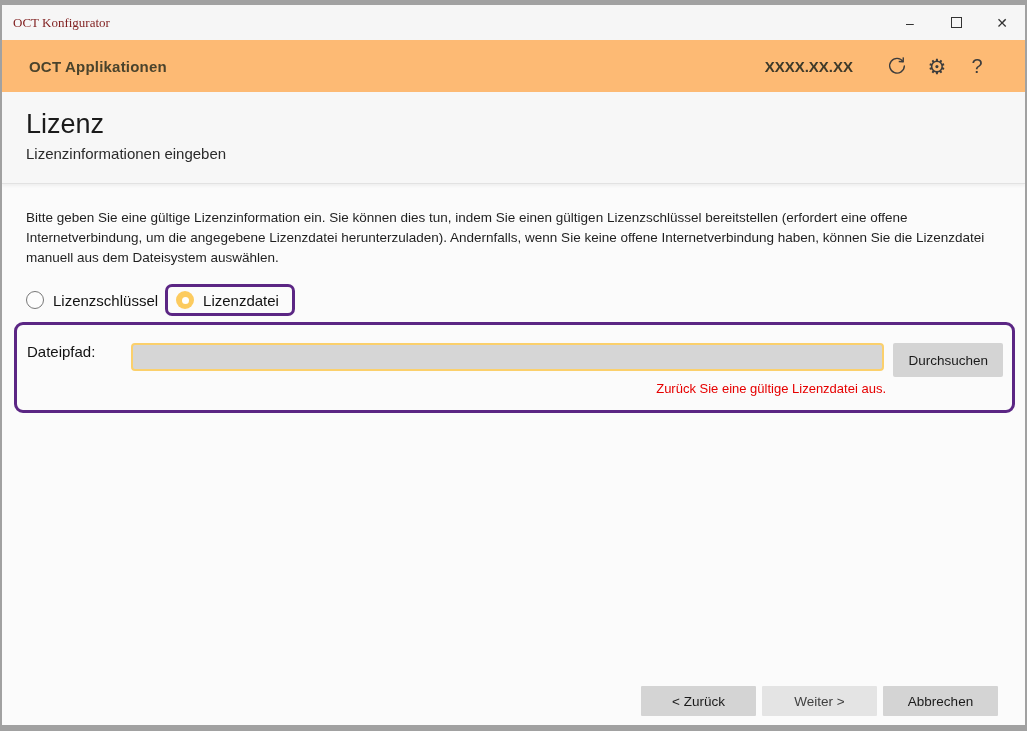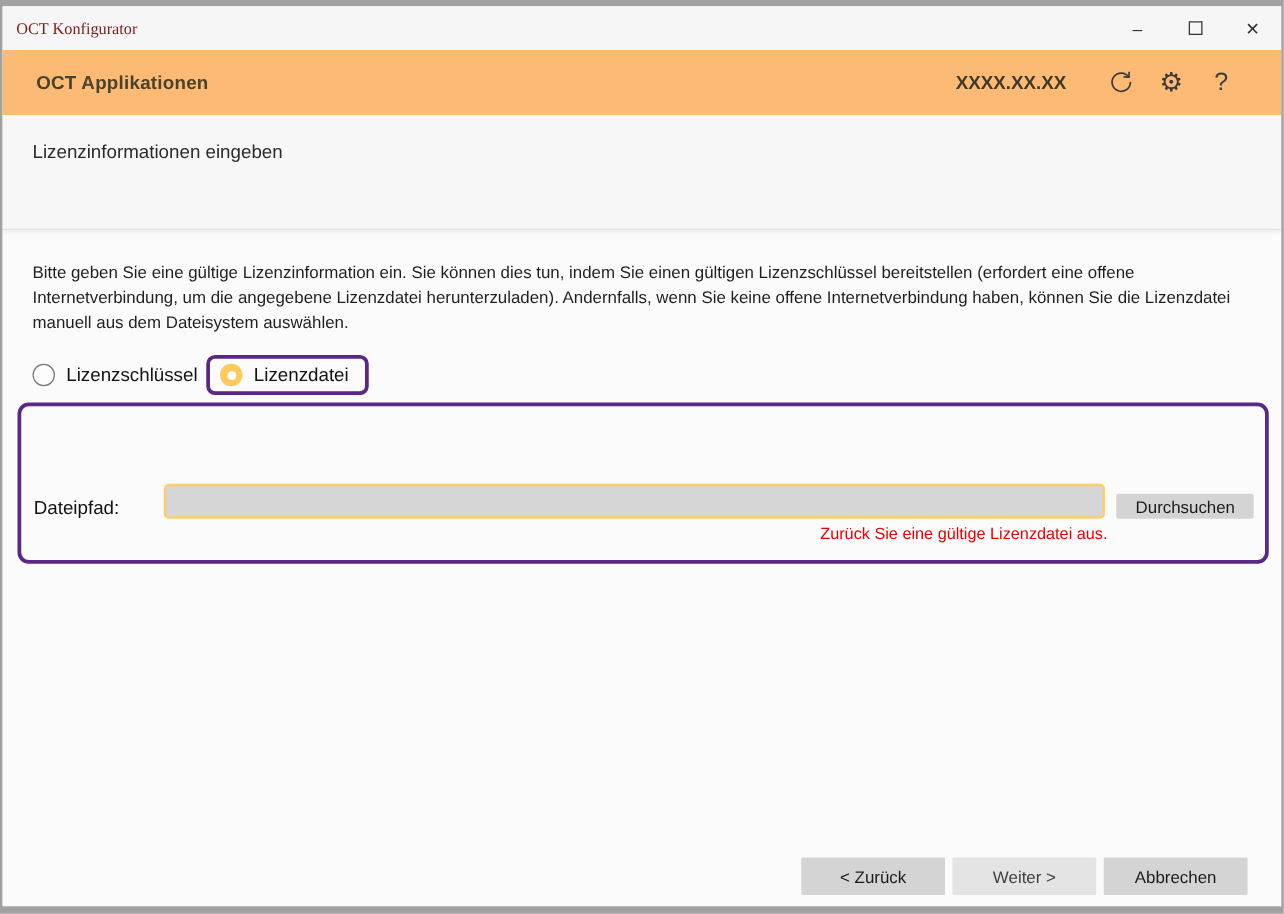--- a/index.html
+++ b/index.html
@@ -37,26 +37,26 @@
   .radio-circle{ width:18px; height:18px; border-radius:50%; flex:0 0 auto; }
   .radio-off{ border:1px solid #787878; background:#fdfdfd; margin-right:9px; }
   .radio-on{ background:#fccb5f; position:relative; margin-right:9px; }
   .radio-on::after{ content:""; position:absolute; width:7px; height:7px; border-radius:50%;
                     background:#fff; left:5.5px; top:5.5px; }
   .radio-highlight{ display:flex; align-items:center; border:3px solid #5b2684; border-radius:7px;
                     padding:4px 13px 4px 8px; margin-left:7px; }
   
   .panel{ margin:6px 10px 0 12px; border:3px solid #5b2684; border-radius:9px;
           padding:18px 9px 14px 10px; }
-  .field-row{ display:flex; align-items:flex-end;margin-top:44px; }
+  .field-row{ display:flex; align-items:flex-start; }
   .field-label{ width:104px; font-size:15px; color:#121212; flex:0 0 auto; }
   .field-input{ flex:1 1 auto; height:28px; border:2px solid #fbd06c; border-radius:4px;
                 background:#d6d6d6; outline:none; padding:0 8px; font-size:14px; color:#333;
                 font-family:"Liberation Sans", sans-serif; }
-  .browse-btn{ margin-left:9px; height:20px; padding:0 15px; background:#d4d4d4; border:none;
+  .browse-btn{ margin-left:9px; height:34px; padding:0 15px; background:#d4d4d4; border:none;
                border-radius:2px; font-size:13.5px; color:#1a1a1a; cursor:pointer;
                font-family:"Liberation Sans", sans-serif; flex:0 0 auto; }
   .error-row{ display:flex; margin-top:4px; }
   .error-spacer{ width:104px; flex:0 0 auto; }
   .error-text{ flex:1 1 auto; margin-right:117px; text-align:right; font-size:13px; color:#e60000; }
   
   .footer{ flex:0 0 auto; display:flex; justify-content:flex-end; gap:6px; padding:0 27px 9px 0; background:#fbfbfb; }
   .nav-btn{ width:115px; height:30px; border:none; border-radius:1px; font-size:13.5px;
             font-family:"Liberation Sans", sans-serif; cursor:pointer; }
   .nav-enabled{ background:#d4d4d4; color:#1a1a1a; }
@@ -91,20 +91,21 @@
           <path d="M18.6 7.2 A8 8 0 1 0 20 12" fill="none" stroke="#3c3c3c" stroke-width="1.5" stroke-linecap="round"></path>
           <path d="M18.9 2.6 L18.7 7.4 L13.9 7.1" fill="none" stroke="#3c3c3c" stroke-width="1.5" stroke-linejoin="round"></path>
         </svg>
       </span>
       <span class="appbar-icon" style="font-size:21px;">⚙</span>
       <span class="appbar-icon" style="font-size:20px; font-weight:normal;">?</span>
     </div>
   </div>
 
   <div class="pagehead">
+    <div class="page-title">Lizenz</div>
     <div class="page-subtitle">Lizenzinformationen eingeben</div>
   </div>
 
   <div class="content">
     <div class="intro">Bitte geben Sie eine gültige Lizenzinformation ein. Sie können dies tun, indem Sie einen gültigen Lizenzschlüssel bereitstellen (erfordert eine offene Internetverbindung, um die angegebene Lizenzdatei herunterzuladen). Andernfalls, wenn Sie keine offene Internetverbindung haben, können Sie die Lizenzdatei manuell aus dem Dateisystem auswählen.</div>
 
     <div class="radio-row">
       <span class="radio-circle radio-off"></span>
       <span>Lizenzschlüssel</span>
       <span class="radio-highlight">

